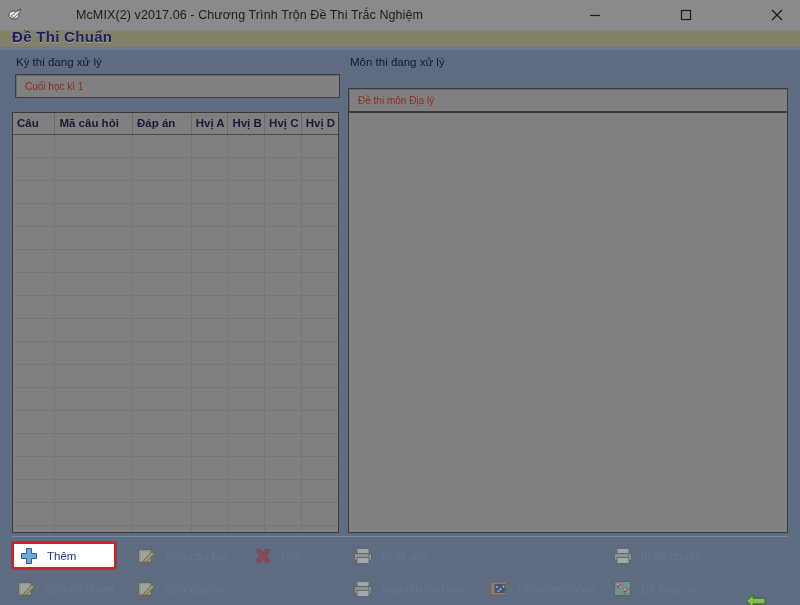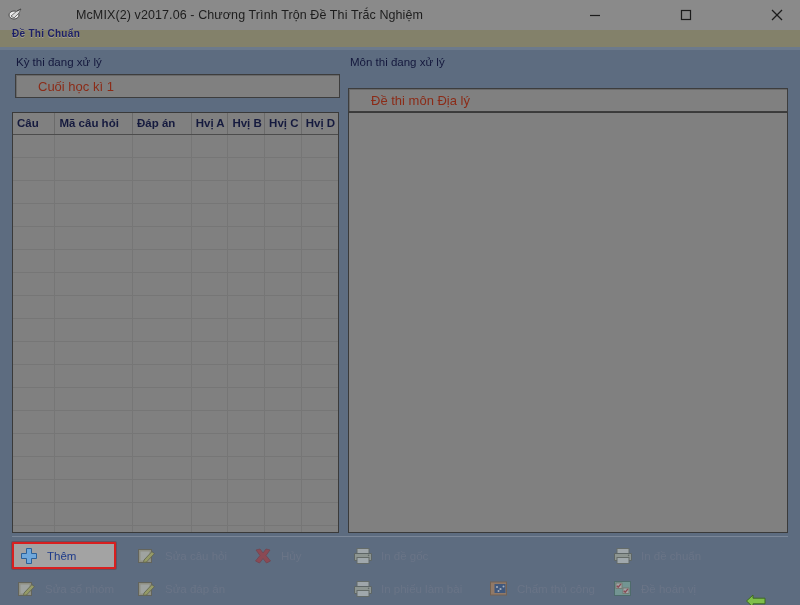--- a/index.html
+++ b/index.html
@@ -37,38 +37,38 @@
   .headband{
     position:absolute;left:0;top:30px;width:800px;height:18px;
     background:#83816a;
   }
   .headband-sep{
     position:absolute;left:0;top:47px;width:800px;height:3px;
     background:#6c7a8c;
   }
   .page-title{
     position:absolute;left:12px;top:28px;
-    font-size:10px;font-weight:bold;color:#1c1f66;letter-spacing:.3px;
+    font-size:15px;font-weight:bold;color:#1c1f66;letter-spacing:.3px;
     text-shadow:0 1px 0 rgba(255,255,255,.25);
   }
 
   
   .field-label{
     position:absolute;font-size:11.5px;color:#14183c;white-space:nowrap;
   }
   .textbox{
     position:absolute;
     background:#808080;
     border:1px solid #3d3d3d;
     box-shadow:inset 1px 1px 0 rgba(0,0,0,.18);
     display:flex;align-items:center;
     box-sizing:border-box;
   }
   .textbox span{
-    font-size:13px;color:#8b2b17;padding-left:22px;white-space:nowrap;
+    font-size:10px;color:#8b2b17;padding-left:9px;white-space:nowrap;
   }
 
   
   .grid-wrap{
     position:absolute;left:12px;top:112px;width:327px;height:421px;
     background:#c2410c;
     border:1px solid #3a3a3a;
     box-sizing:border-box;
     overflow:hidden;
   }
@@ -116,21 +116,21 @@
   }
   .tbtn .ico svg{display:block;}
   .tbtn .lbl{
     font-size:11.5px;white-space:nowrap;
   }
   .lbl.dis{color:#6a7486;}
   .lbl.en{color:#11163a;font-weight:bold;}
   .lbl.act{color:#1d3a8a;}
 
   .tbtn.highlight{
-    background:#a3a3a3;
+    background:#ffffff;
     border:2px solid #d81f1f;
     border-radius:1px;
     box-shadow:0 0 0 1px rgba(120,0,0,.25);
   }
 
   .hr-top{
     position:absolute;left:12px;top:536px;width:776px;height:1px;
     background:#7b8798;
   }
 </style>

